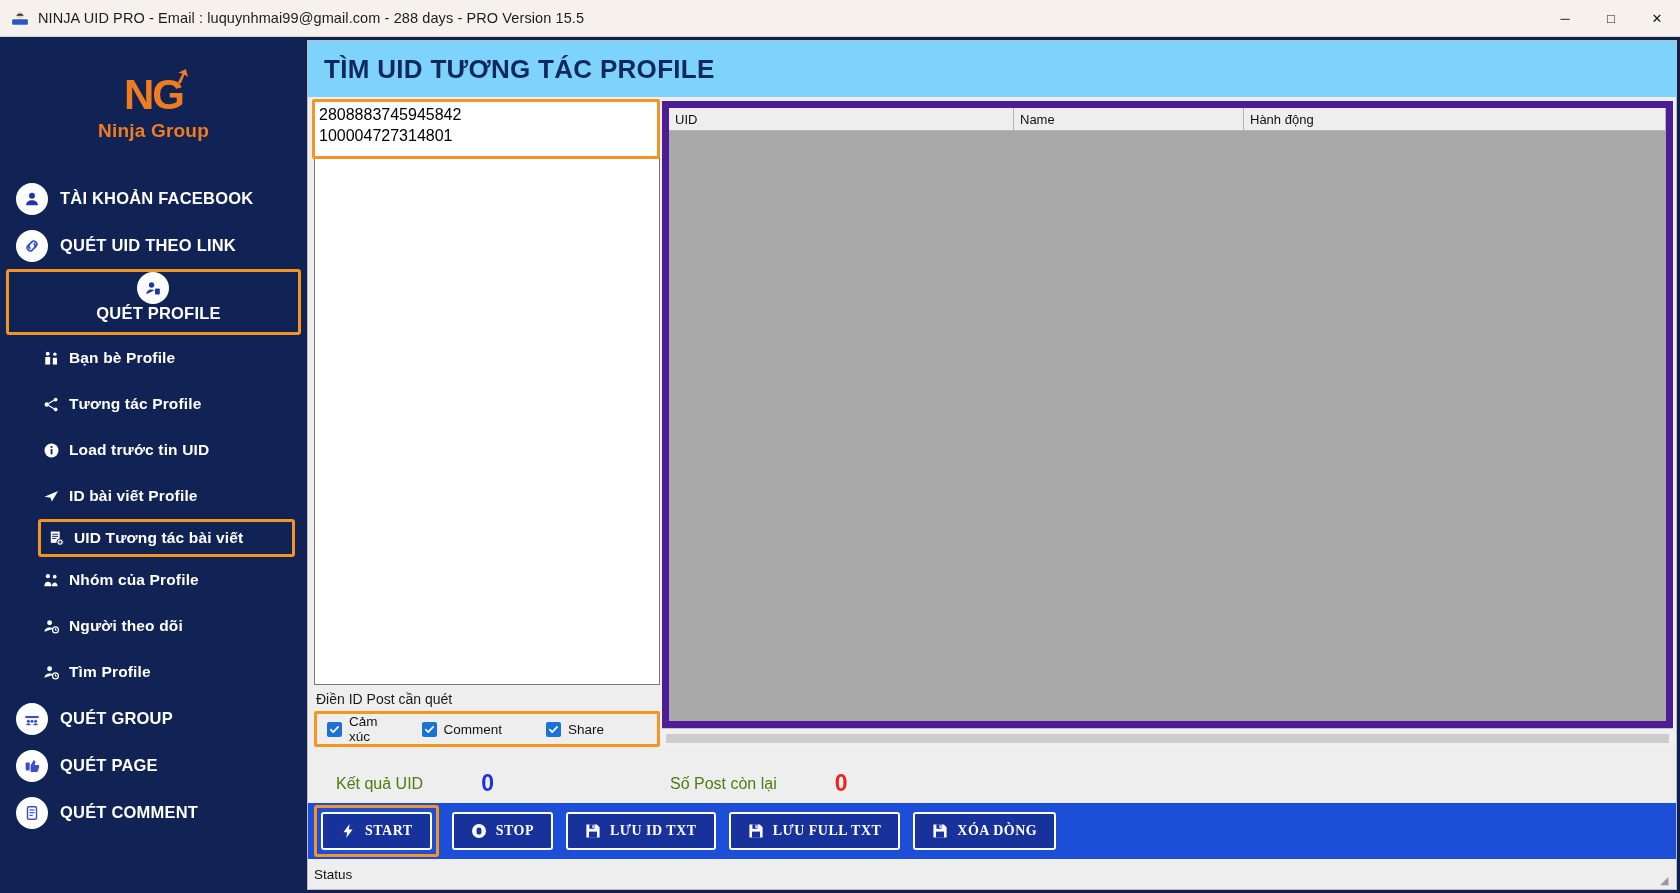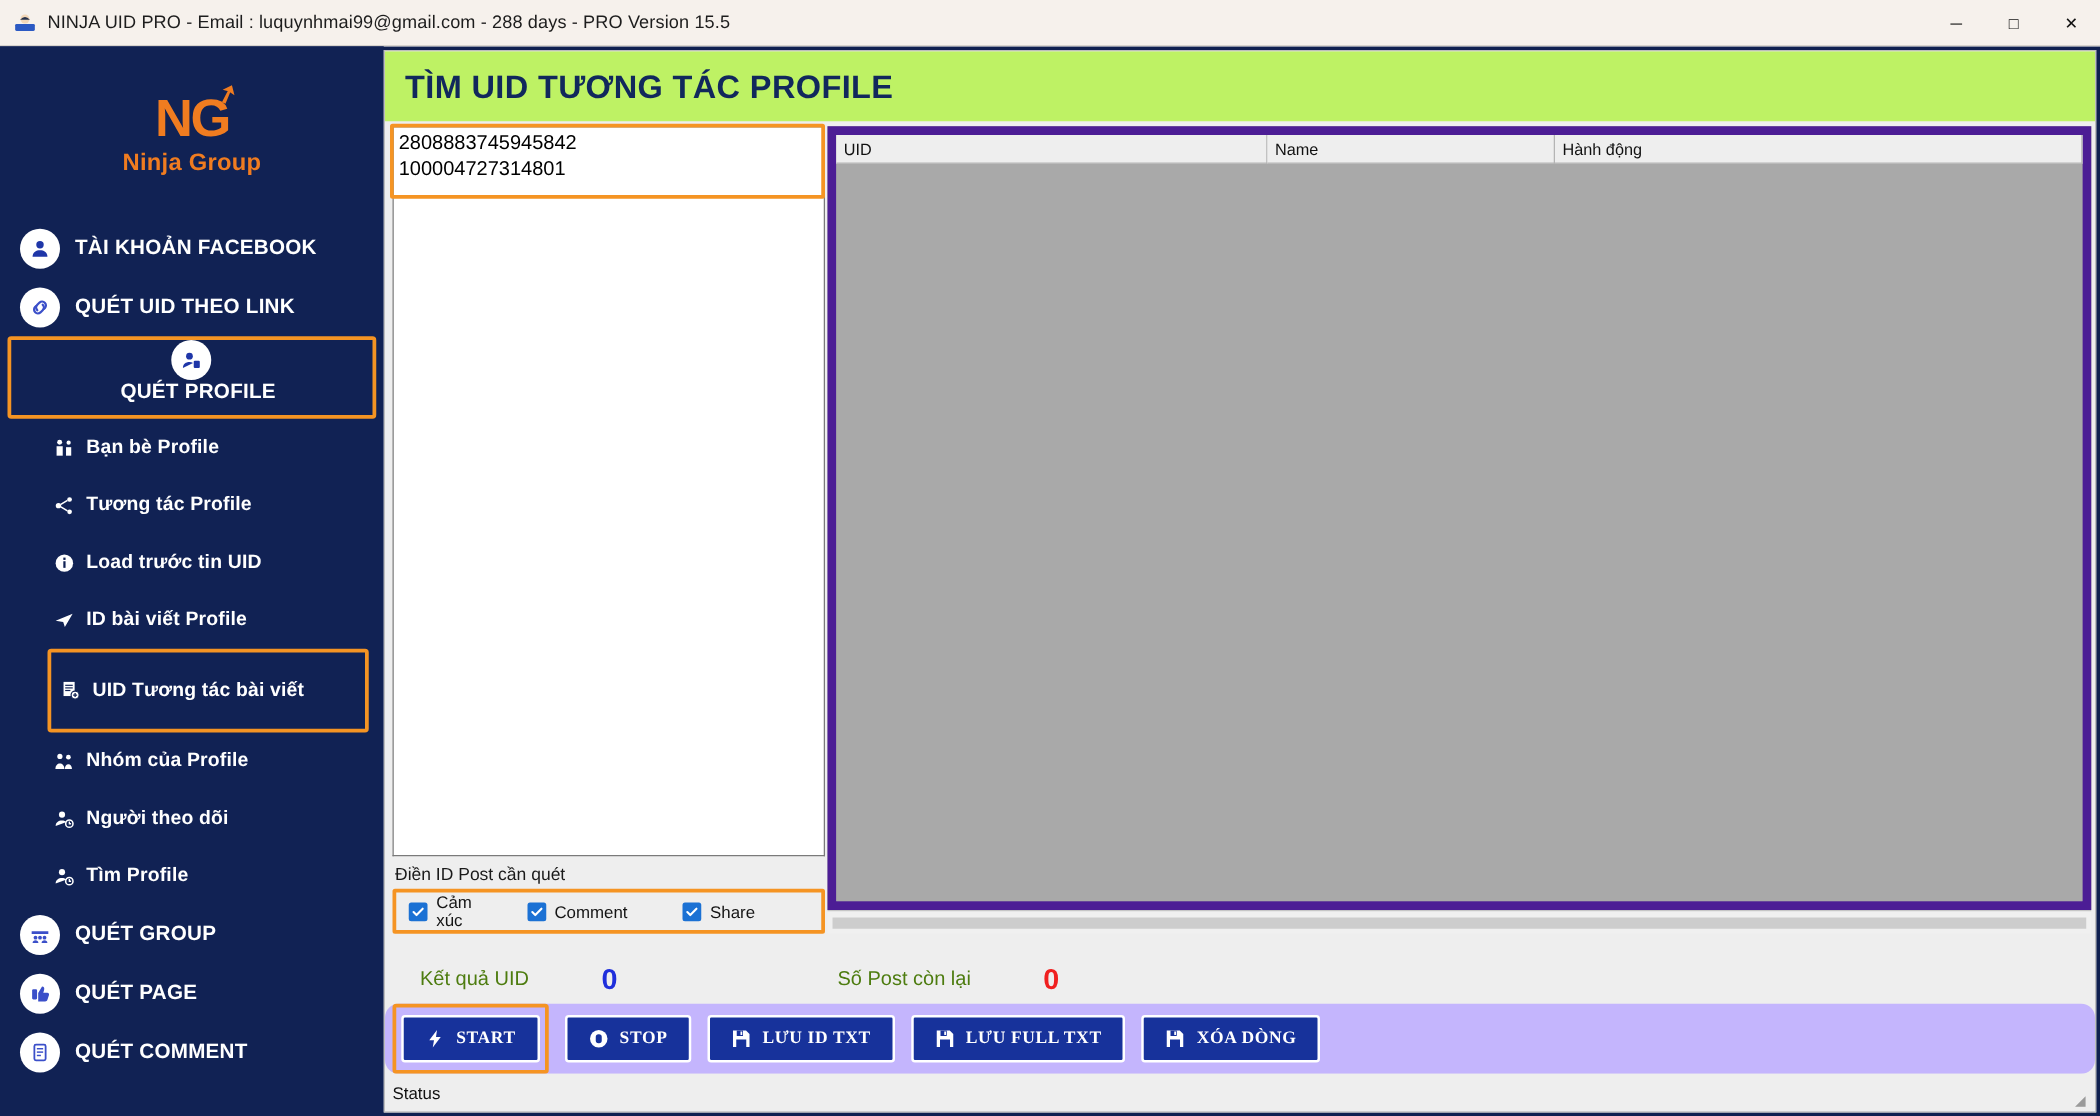--- a/index.html
+++ b/index.html
@@ -118,21 +118,21 @@
     height: 46px;
     padding-left: 42px;
     cursor: pointer;
   }
   .nav-sub.selected {
     border: 3px solid #f59423;
     border-radius: 3px;
     margin-left: 38px;
     margin-right: 12px;
     padding-left: 6px;
-    height: 67px;
+    height: 38px;
   }
   .nav-sub-icon {
     width: 19px; height: 19px;
     margin-right: 8px;
     display: flex; align-items: center; justify-content: center;
     flex: 0 0 19px;
   }
   .nav-sub-icon svg { width: 17px; height: 17px; }
   .nav-sub-label {
     color: #ffffff;
@@ -146,21 +146,21 @@
     flex: 1;
     background: #eeeeee;
     display: flex; flex-direction: column;
     margin: 3px 3px 3px 0;
     border: 1px solid #bdbdbd;
     position: relative;
     overflow: hidden;
   }
   .main-header {
     height: 56px;
-    background: #bef264;
+    background: #7dd3fc;
     display: flex; align-items: center;
     padding-left: 16px;
     flex: 0 0 56px;
   }
   .main-header h1 {
     font-size: 26px;
     font-weight: bold;
     color: #11285c;
     letter-spacing: 0.3px;
   }
@@ -323,26 +323,25 @@
     font-size: 23px;
     font-weight: bold;
   }
   .res-val.blue { color: #1f2fdc; }
   .res-val.red  { color: #f02020; }
 
   
   .btnbar {
     height: 56px;
     flex: 0 0 56px;
-    background: #c4b5fd;
-    display: flex; 
+    background: #1d4ed8;
+    display: flex; align-items: center;
     padding-left: 6px;
     gap: 13px;
     margin-top: 6px;
-    border-radius: 11px;
   }
   .btn {
     height: 38px;
     background: #17329b;
     border: 2px solid #ffffff;
     border-radius: 3px;
     color: #ffffff;
     font-size: 14px;
     font-weight: bold;
     letter-spacing: 0.5px;

